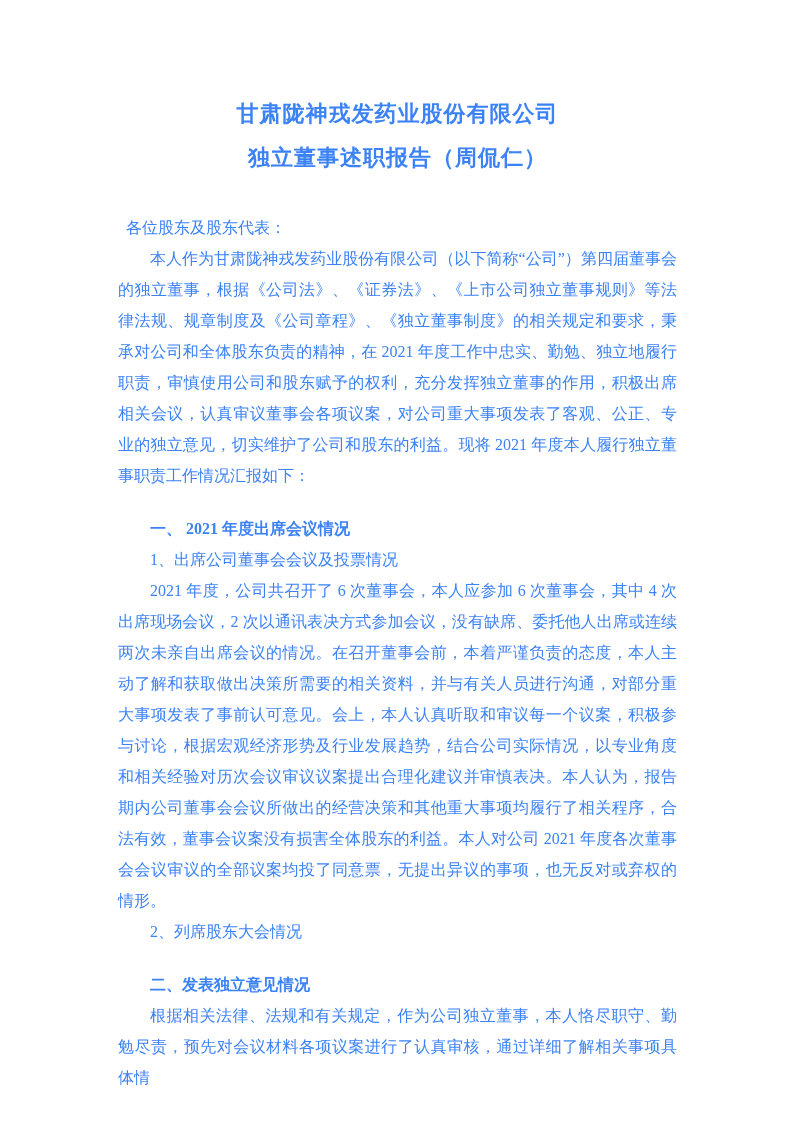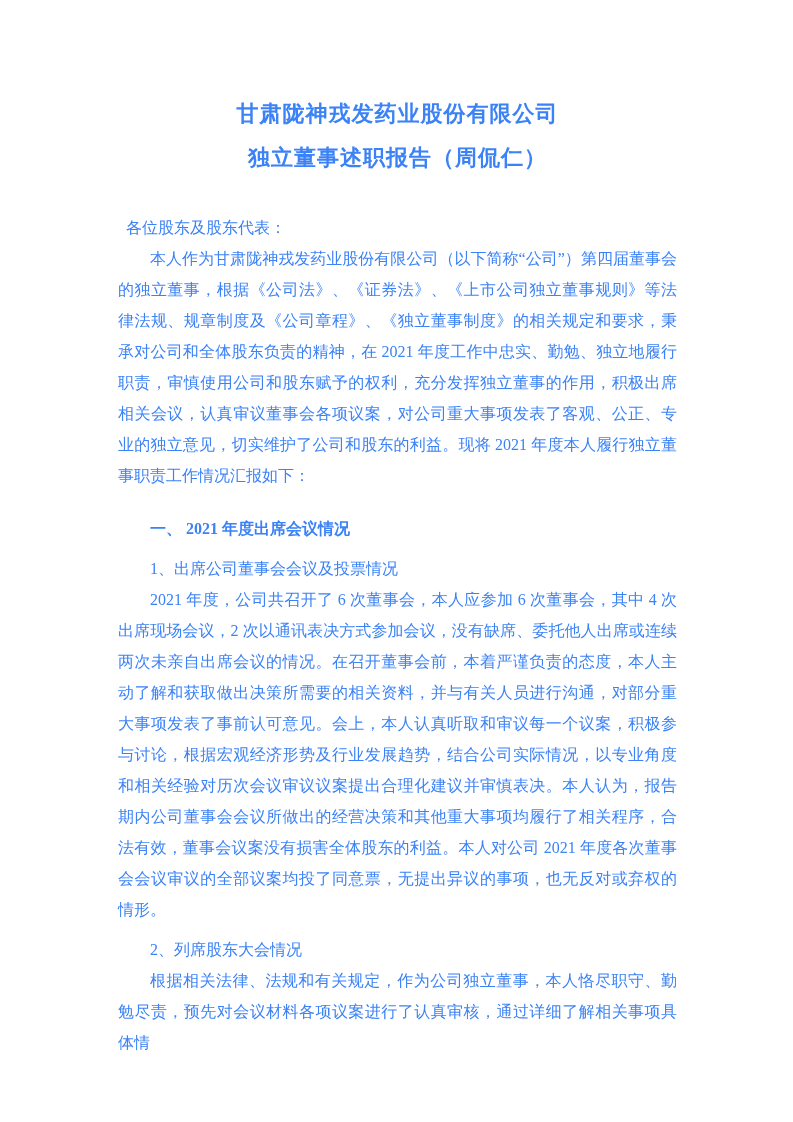--- a/index.html
+++ b/index.html
@@ -45,36 +45,37 @@
     text-indent: 2em;
   }
   p.heading {
     font-weight: bold;
     text-indent: 2em;
     margin-top: 22px;
     font-family: Liberation Serif, serif;
   }
   p.subheading {
     text-indent: 2em;
-    margin-top: 9px;
+    margin-top: 0;
   }
 </style>
 </head>
 <body>
 
 <div class="page">
 
   <div class="doc-title">
     <div>甘肃陇神戎发药业股份有限公司</div>
     <div>独立董事述职报告（周侃仁）</div>
   </div>
 
   <div class="doc-body">
     <p class="salutation">各位股东及股东代表：</p>
     <p class="body-para">本人作为甘肃陇神戎发药业股份有限公司（以下简称“公司”）第四届董事会的独立董事，根据《公司法》、《证券法》、《上市公司独立董事规则》等法律法规、规章制度及《公司章程》、《独立董事制度》的相关规定和要求，秉承对公司和全体股东负责的精神，在 2021 年度工作中忠实、勤勉、独立地履行职责，审慎使用公司和股东赋予的权利，充分发挥独立董事的作用，积极出席相关会议，认真审议董事会各项议案，对公司重大事项发表了客观、公正、专业的独立意见，切实维护了公司和股东的利益。现将 2021 年度本人履行独立董事职责工作情况汇报如下：</p>
     <p class="heading">一、 2021 年度出席会议情况</p>
     <p class="subheading">1、出席公司董事会会议及投票情况</p>
     <p class="body-para">2021 年度，公司共召开了 6 次董事会，本人应参加 6 次董事会，其中 4 次出席现场会议，2 次以通讯表决方式参加会议，没有缺席、委托他人出席或连续两次未亲自出席会议的情况。在召开董事会前，本着严谨负责的态度，本人主动了解和获取做出决策所需要的相关资料，并与有关人员进行沟通，对部分重大事项发表了事前认可意见。会上，本人认真听取和审议每一个议案，积极参与讨论，根据宏观经济形势及行业发展趋势，结合公司实际情况，以专业角度和相关经验对历次会议审议议案提出合理化建议并审慎表决。本人认为，报告期内公司董事会会议所做出的经营决策和其他重大事项均履行了相关程序，合法有效，董事会议案没有损害全体股东的利益。本人对公司 2021 年度各次董事会会议审议的全部议案均投了同意票，无提出异议的事项，也无反对或弃权的情形。</p>
     <p class="subheading">2、列席股东大会情况</p>
+    <p class="heading">二、发表独立意见情况</p>
     <p class="body-para">根据相关法律、法规和有关规定，作为公司独立董事，本人恪尽职守、勤勉尽责，预先对会议材料各项议案进行了认真审核，通过详细了解相关事项具体情</p>
   </div>
 
 </div>
 
 </body></html>

